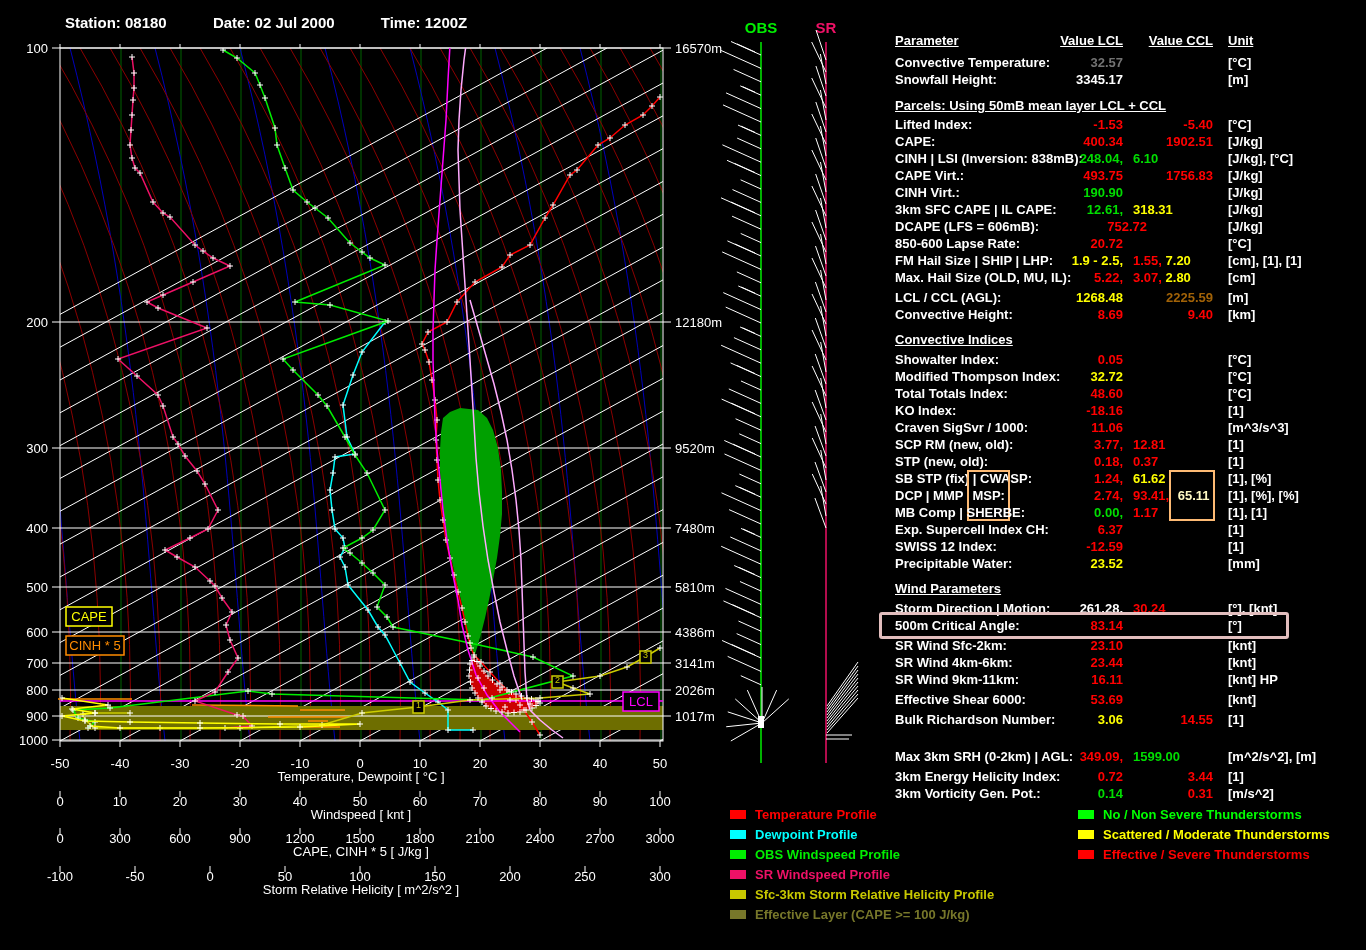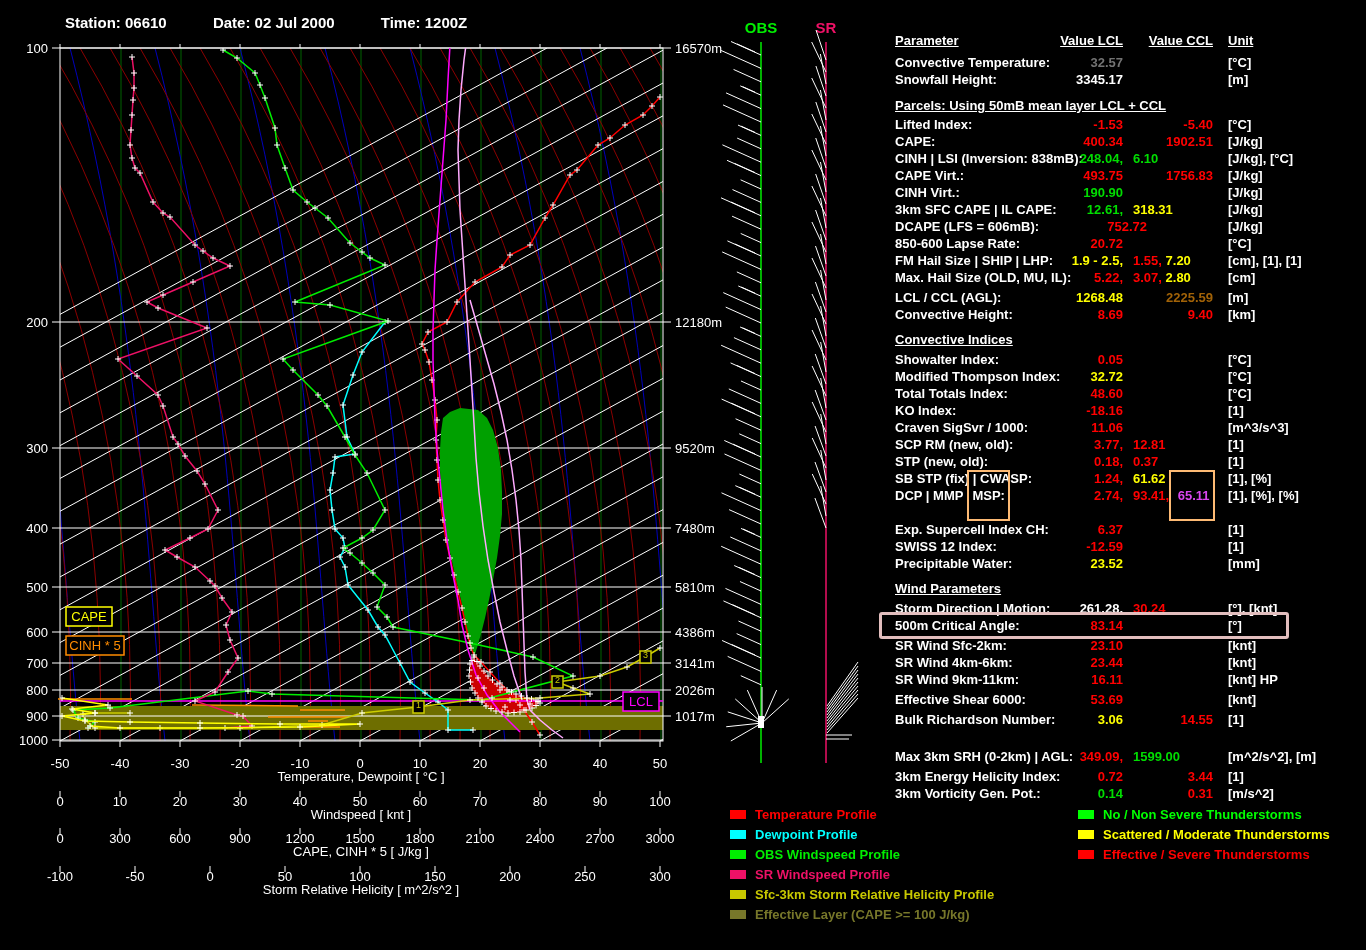--- a/index.html
+++ b/index.html
@@ -961,21 +961,21 @@
         <line x1="827" y1="721" x2="858" y2="682" stroke="#fff" stroke-width="1"></line>
         <line x1="827" y1="724" x2="858" y2="686" stroke="#fff" stroke-width="1"></line>
         <line x1="827" y1="727" x2="858" y2="690" stroke="#fff" stroke-width="1"></line>
         <line x1="827" y1="730" x2="858" y2="694" stroke="#fff" stroke-width="1"></line>
         <line x1="827" y1="733" x2="858" y2="698" stroke="#fff" stroke-width="1"></line>
         <line x1="826" y1="735" x2="852" y2="735" stroke="#fff" stroke-width="1"></line>
         <line x1="826" y1="739" x2="849" y2="739" stroke="#fff" stroke-width="1"></line>
       </g>
     </svg>
   <div id="hdr">
-    <span>Station: 06610</span>
+    <span>Station: 08180</span>
     <span>Date: 02 Jul 2000</span>
     <span>Time: 1200Z</span>
   </div>
   <div id="ptable">
       <div class="trow" style="top: 28px;">
         <span class="tlabel colhead">Parameter</span>
         <span class="tv1 colhead">Value LCL</span>
         <span class="tv2r colhead">Value CCL</span>
         <span class="tunit colhead">Unit</span>
       </div>
@@ -1103,22 +1103,28 @@
       </div>
       <div class="trow" style="top: 466px;">
         <span class="tlabel"><span>SB STP (fix) | CWASP:</span></span>
         <span class="tv1"><span style="color: rgb(255, 0, 0);">1.24,</span></span>
         <span class="tv2l"><span style="color: rgb(255, 255, 0);">61.62</span></span>
         <span class="tunit">[1], [%]</span>
       </div>
       <div class="trow" style="top: 483px;">
         <span class="tlabel"><span>DCP | MMP</span><span class="cyanbox" style="margin-left: 4px;">MSP:</span></span>
         <span class="tv1"><span style="color: rgb(255, 0, 0);">2.74,</span></span>
-        <span class="tv2l"><span style="color: rgb(255, 0, 0);">93.41,</span><span class="cyanbox" style="color: #d946ef; text-align: center;">&nbsp;65.11</span></span>
+        <span class="tv2l"><span style="color: rgb(255, 0, 0);">93.41,</span><span class="cyanbox" style="color: #fef9c3; text-align: center;">&nbsp;65.11</span></span>
         <span class="tunit">[1], [%], [%]</span>
+      </div>
+      <div class="trow" style="top: 500px;">
+        <span class="tlabel"><span>MB Comp | SHERBE:</span></span>
+        <span class="tv1"><span style="color: rgb(0, 221, 0);">0.00,</span></span>
+        <span class="tv2l"><span style="color: rgb(255, 0, 0);">1.17</span></span>
+        <span class="tunit">[1], [1]</span>
       </div>
       <div class="trow" style="top: 517px;">
         <span class="tlabel"><span>Exp. Supercell Index CH:</span></span>
         <span class="tv1"><span style="color: rgb(255, 0, 0);">6.37</span></span>
         <span class="tunit">[1]</span>
       </div>
       <div class="trow" style="top: 534px;">
         <span class="tlabel"><span>SWISS 12 Index:</span></span>
         <span class="tv1"><span style="color: rgb(255, 0, 0);">-12.59</span></span>
         <span class="tunit">[1]</span>

